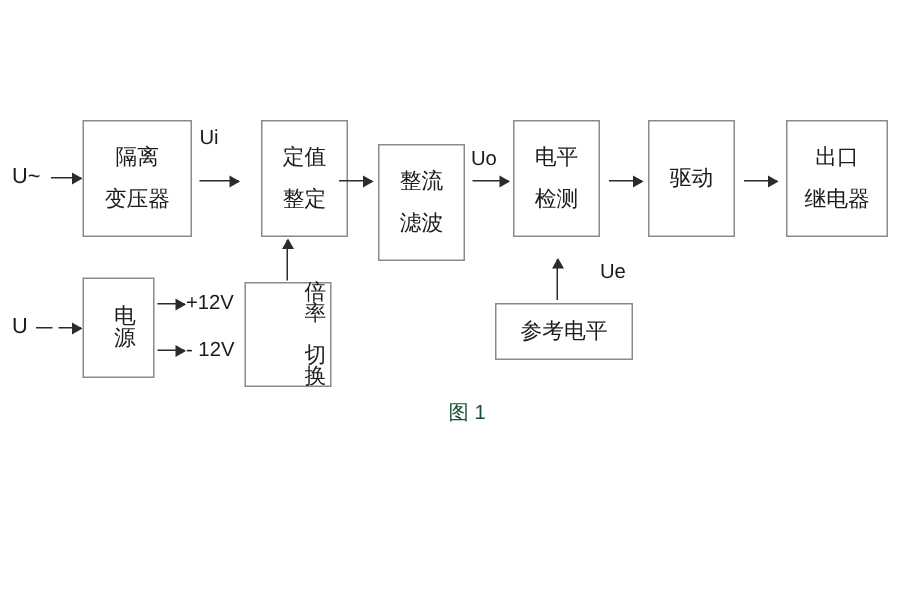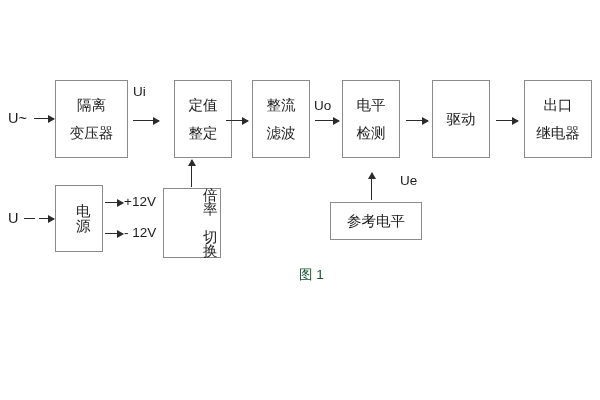--- a/index.html
+++ b/index.html
@@ -99,21 +99,21 @@
   <div class="label" style="left:133px; top:85px;">Ui</div>
   <div class="harrow" style="left:133px; top:120px; width:26px;"></div>
 
   <div class="box" style="left:174px; top:80px; width:58px; height:78px;">
     <span class="l1">定值</span>
     <span class="l2">整定</span>
   </div>
 
   <div class="harrow" style="left:226px; top:120px; width:22px;"></div>
 
-  <div class="box" style="left:252px; top:80px; width:58px; height:78px;">
+  <div class="box" style="left:252px; top:96px; width:58px; height:78px;">
     <span class="l1">整流</span>
     <span class="l2">滤波</span>
   </div>
 
   <div class="label" style="left:314px; top:99px;">Uo</div>
   <div class="harrow" style="left:315px; top:120px; width:24px;"></div>
 
   <div class="box" style="left:342px; top:80px; width:58px; height:78px;">
     <span class="l1">电平</span>
     <span class="l2">检测</span>

